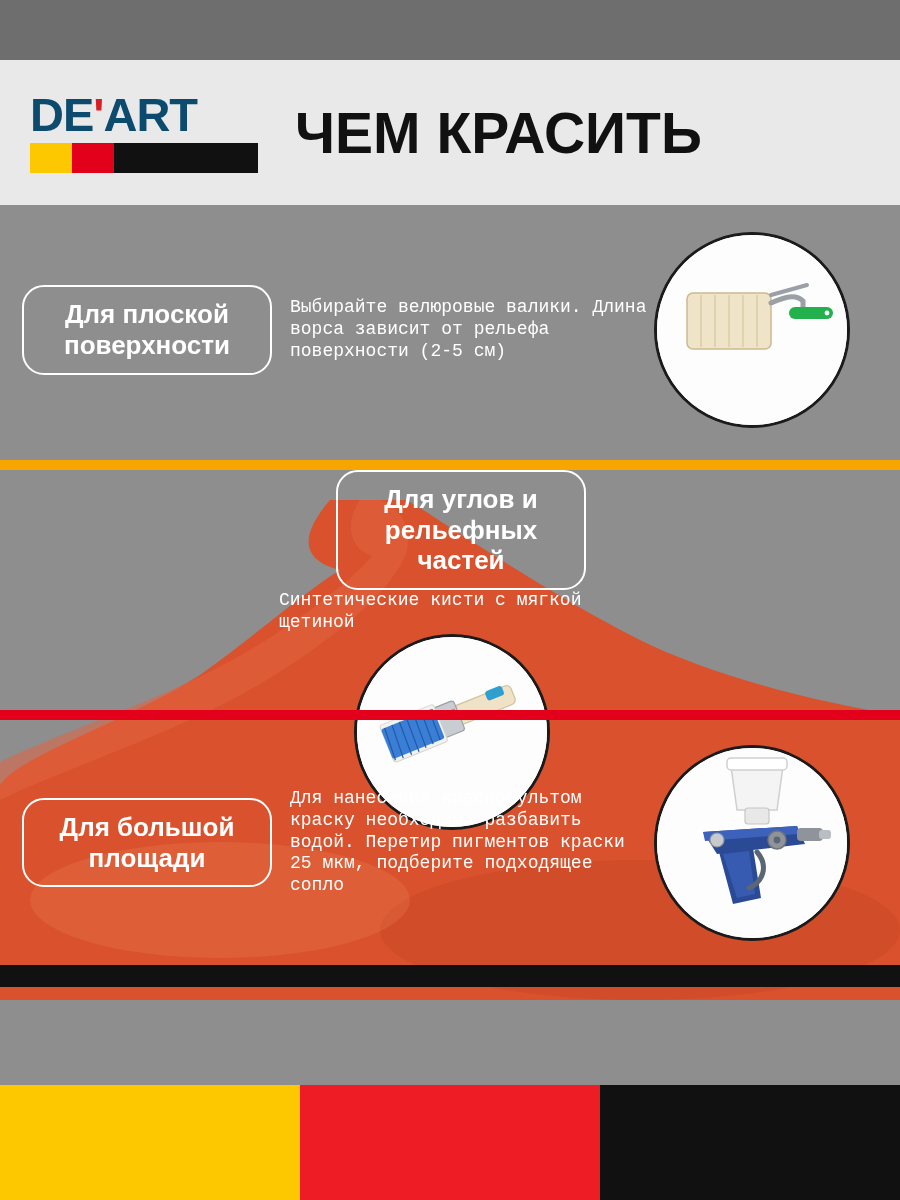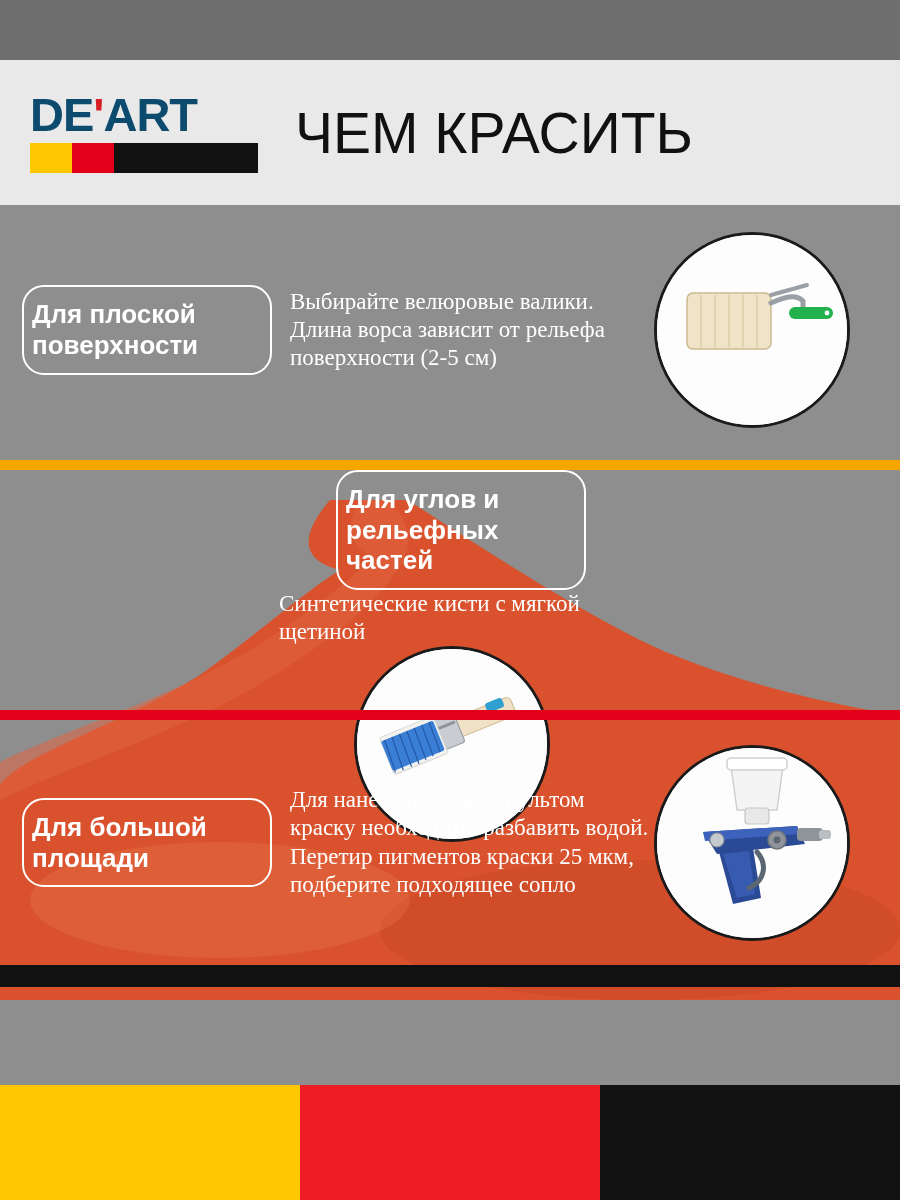--- a/index.html
+++ b/index.html
@@ -60,21 +60,21 @@
     height: 30px;
     display: flex;
   }
   .logo-flag span { display: block; height: 100%; }
   .flag-y { width: 42px; background: #fdc800; }
   .flag-r { width: 42px; background: #e2001a; }
   .flag-k { flex: 1; background: #111111; }
 
   .header-title {
     font-size: 57px;
-    font-weight: normal;
+    font-weight: bold;
     color: #111111;
     letter-spacing: 0px;
     margin-left: 35px;
     white-space: nowrap;
     font-family: "Liberation Sans", sans-serif;
   }
 
   
   .splash {
     position: absolute;
@@ -114,39 +114,39 @@
   .label-box {
     position: relative;
     margin-left: 22px;
     width: 250px;
     min-height: 86px;
     border: 2px solid #ffffff;
     border-radius: 22px;
     display: flex;
     align-items: center;
     justify-content: center;
-    text-align: left;
+    text-align: center;
     color: #ffffff;
     font-size: 26px;
     font-weight: bold;
     line-height: 1.18;
     padding: 12px 8px;
     box-sizing: border-box;
     flex: 0 0 auto;
     background: transparent;
   }
 
   .desc {
     margin-left: 18px;
     width: 360px;
     color: #ffffff;
-    font-size: 23px;
+    font-size: 18px;
     line-height: 1.22;
     flex: 0 0 auto;
-    font-family: Liberation Serif, serif;
+    font-family: Liberation Mono, monospace;
   }
 
   .photo {
     position: relative;
     margin-left: 4px;
     width: 190px;
     height: 190px;
     border-radius: 50%;
     background: #ffffff;
     border: 3px solid #1b1b1b;

